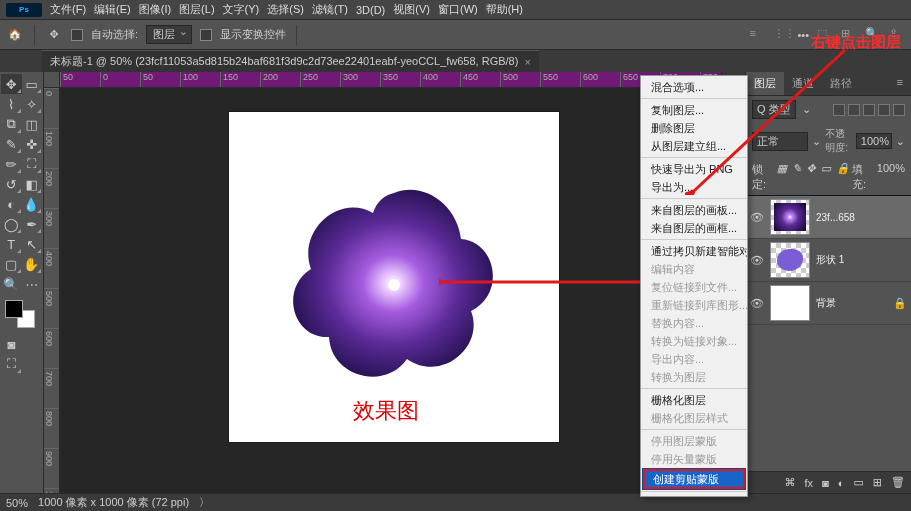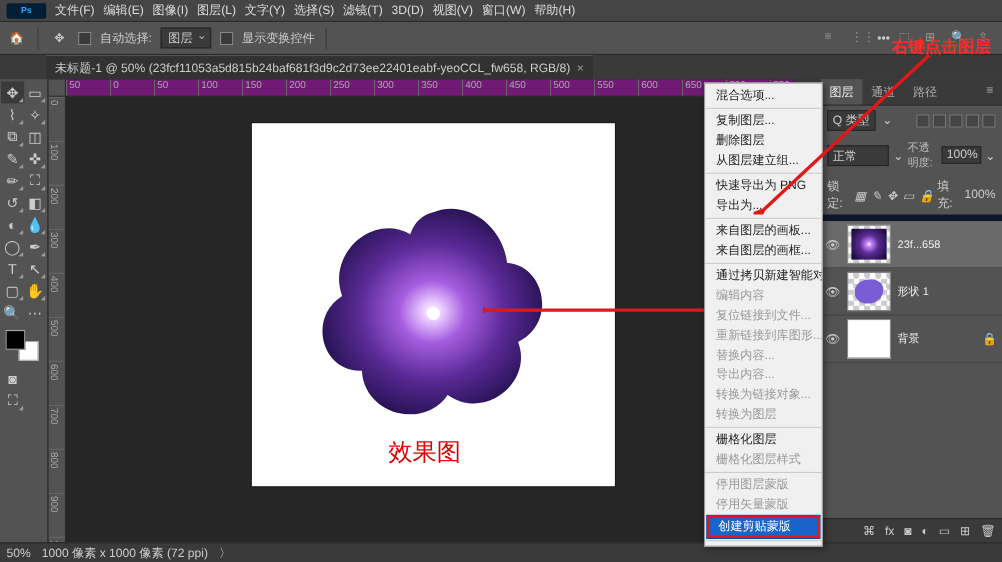--- a/index.html
+++ b/index.html
@@ -56,21 +56,21 @@
 .rpanel{position:absolute;top:72px;right:0;bottom:18px;width:166px;background:#535353;border-left:1px solid #2a2a2a;display:flex;flex-direction:column}
 .rtabs{display:flex;background:#3a3a3a;border-bottom:1px solid #2a2a2a}
 .rtab{padding:4px 8px;color:#aaa}
 .rtab.active{background:#535353;color:#eee}
 .rrow{display:flex;align-items:center;padding:4px 6px;gap:4px}
 .rsel{background:#3a3a3a;border:1px solid #262626;padding:1px 4px;flex:none}
 .rsel.small{width:44px}
 .rlabel{color:#bbb;font-size:10px}
 .rfilter{display:flex;gap:3px;margin-left:auto}
 .rfilter i{width:12px;height:12px;border:1px solid #777;background:#444}
-.lock-row{display:flex;align-items:center;gap:5px;padding:3px 6px;border-bottom:6px solid #0f172a;font-size:10px;color:#bbb}
+.lock-row{display:flex;align-items:flex-start;gap:5px;padding:3px 6px;border-bottom:1px solid #0f172a;font-size:10px;color:#bbb}
 .lock-row i{width:11px;height:11px;display:inline-block}
 .layers{flex:1;overflow:auto}
 .layer{display:flex;align-items:center;padding:3px 4px;gap:6px;border-bottom:1px solid #454545}
 .layer.sel{background:#6a6a6a}
 .eye{width:14px;text-align:center;color:#ccc}
 .thumb{width:40px;height:36px;background:#fff;border:1px solid #888;position:relative;overflow:hidden}
 .thumb.trans{background:repeating-conic-gradient(#ccc 0 25%,#fff 0 50%) 0 0/10px 10px}
 .thumb .mini-blob{position:absolute;inset:6px;border-radius:50% 40% 55% 45%;background:#7a5cd6}
 .thumb .mini-galaxy{position:absolute;inset:3px;background:radial-gradient(circle at 50% 50%,#fff 0%,#c98bff 10%,#5a2b94 40%,#1a0a3e 90%)}
 .layer-name{flex:1;color:#eee;font-size:10px;overflow:hidden;white-space:nowrap}
@@ -267,22 +267,22 @@
     <div class="mi">导出为...</div>
     <hr>
     <div class="mi">来自图层的画板...</div>
     <div class="mi">来自图层的画框...</div>
     <hr>
     <div class="mi">通过拷贝新建智能对象</div>
     <div class="mi dis">编辑内容</div>
     <div class="mi dis">复位链接到文件...</div>
     <div class="mi dis">重新链接到库图形...</div>
     <div class="mi dis">替换内容...</div>
+    <div class="mi dis">转换为链接对象...</div>
     <div class="mi dis">导出内容...</div>
-    <div class="mi dis">转换为链接对象...</div>
     <div class="mi dis">转换为图层</div>
     <hr>
     <div class="mi">栅格化图层</div>
     <div class="mi dis">栅格化图层样式</div>
     <hr>
     <div class="mi dis">停用图层蒙版</div>
     <div class="mi dis">停用矢量蒙版</div>
     <div class="mi hl">创建剪贴蒙版</div>
     <hr>
   </div>

